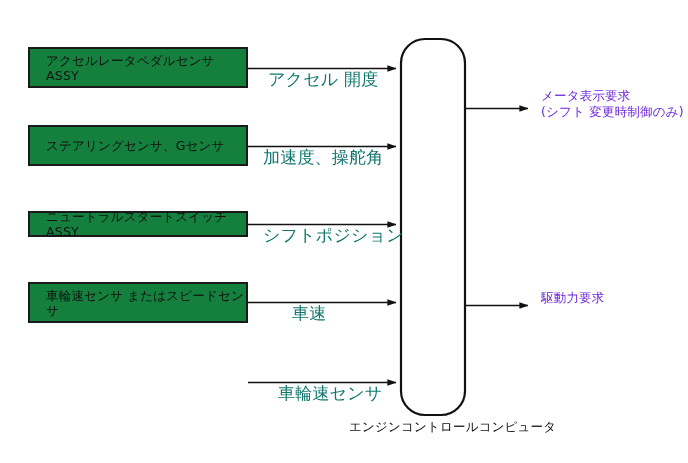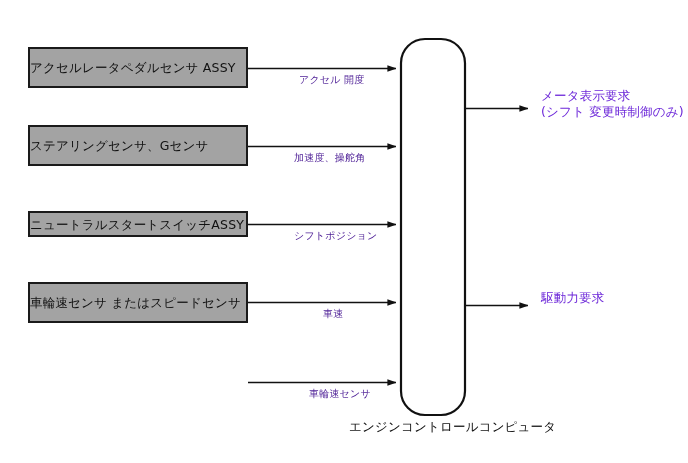--- a/index.html
+++ b/index.html
@@ -19,40 +19,39 @@
     position: absolute;
     left: 0;
     top: 0;
     width: 688px;
     height: 463px;
   }
   .sensor-box {
     position: absolute;
     box-sizing: border-box;
     border: 2px solid #1a1a1a;
-    background: #a3a3a3;
+    background: #15803d;
     display: flex;
     align-items: center;
-    padding-left: 0;
+    padding-left: 16px;
   }
   .sensor-box .box-label {
     font-size: 12.5px;
     line-height: 15px;
     color: #111111;
     white-space: pre-line;
     letter-spacing: 0.2px;
   }
   .flow-label {
     position: absolute;
-    font-size: 10px;
+    font-size: 17px;
     line-height: 15px;
-    color: #4c1d95;
+    color: #0f766e;
     white-space: pre-line;
     letter-spacing: 0.2px;
-    margin-left: 31px;
   }
   .output-label {
     position: absolute;
     font-size: 12.5px;
     line-height: 16px;
     color: #6d28d9;
     white-space: pre-line;
     letter-spacing: 0.2px;
   }
   .ecu-caption {

